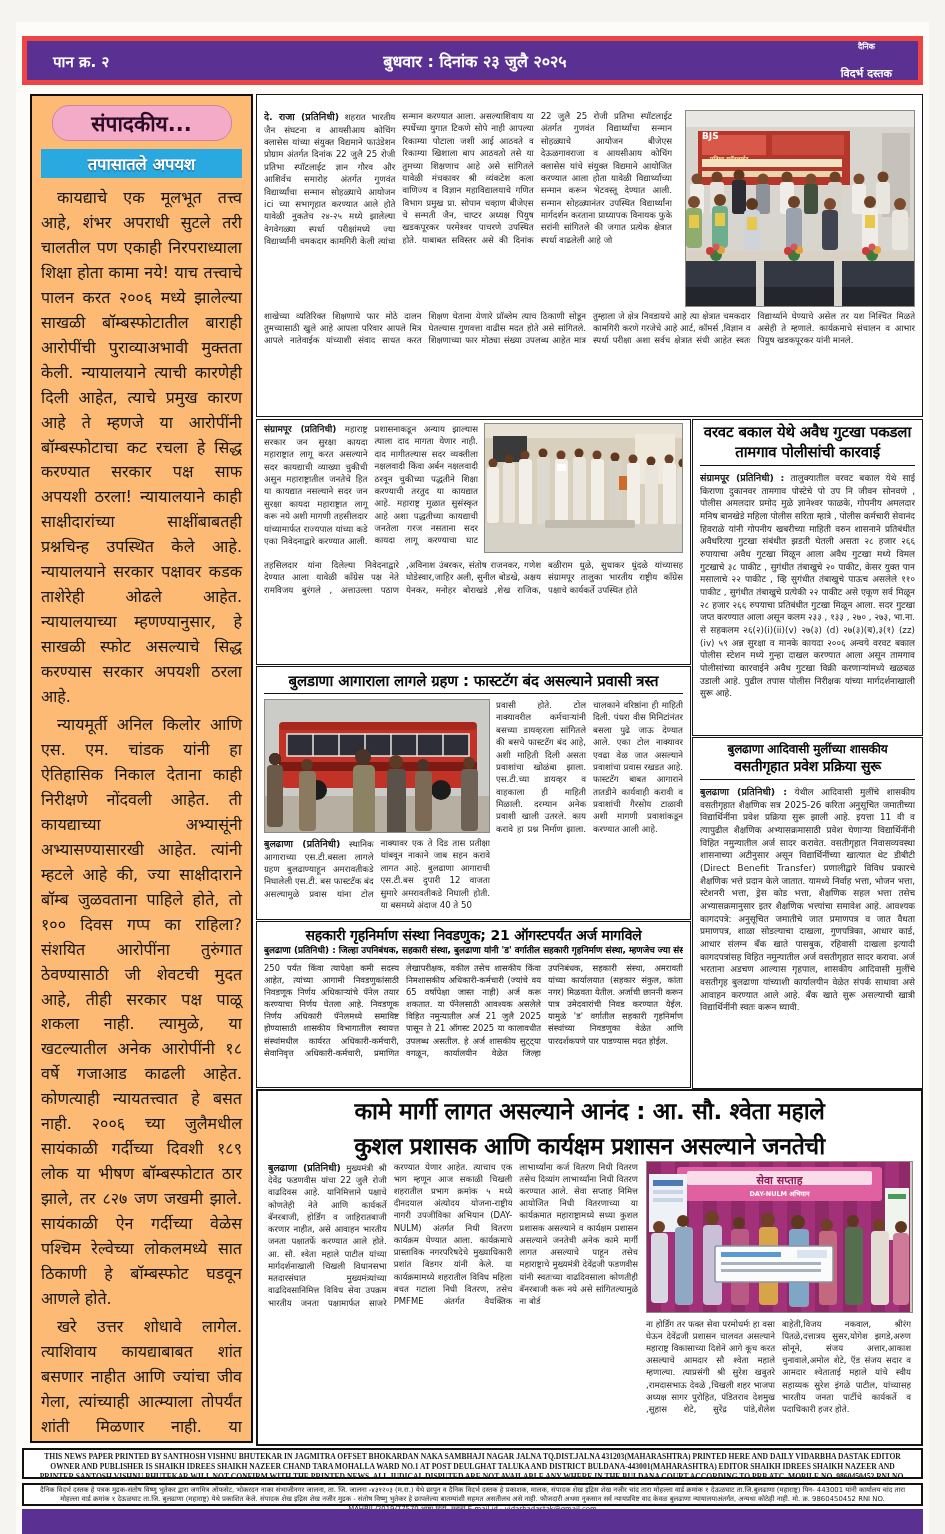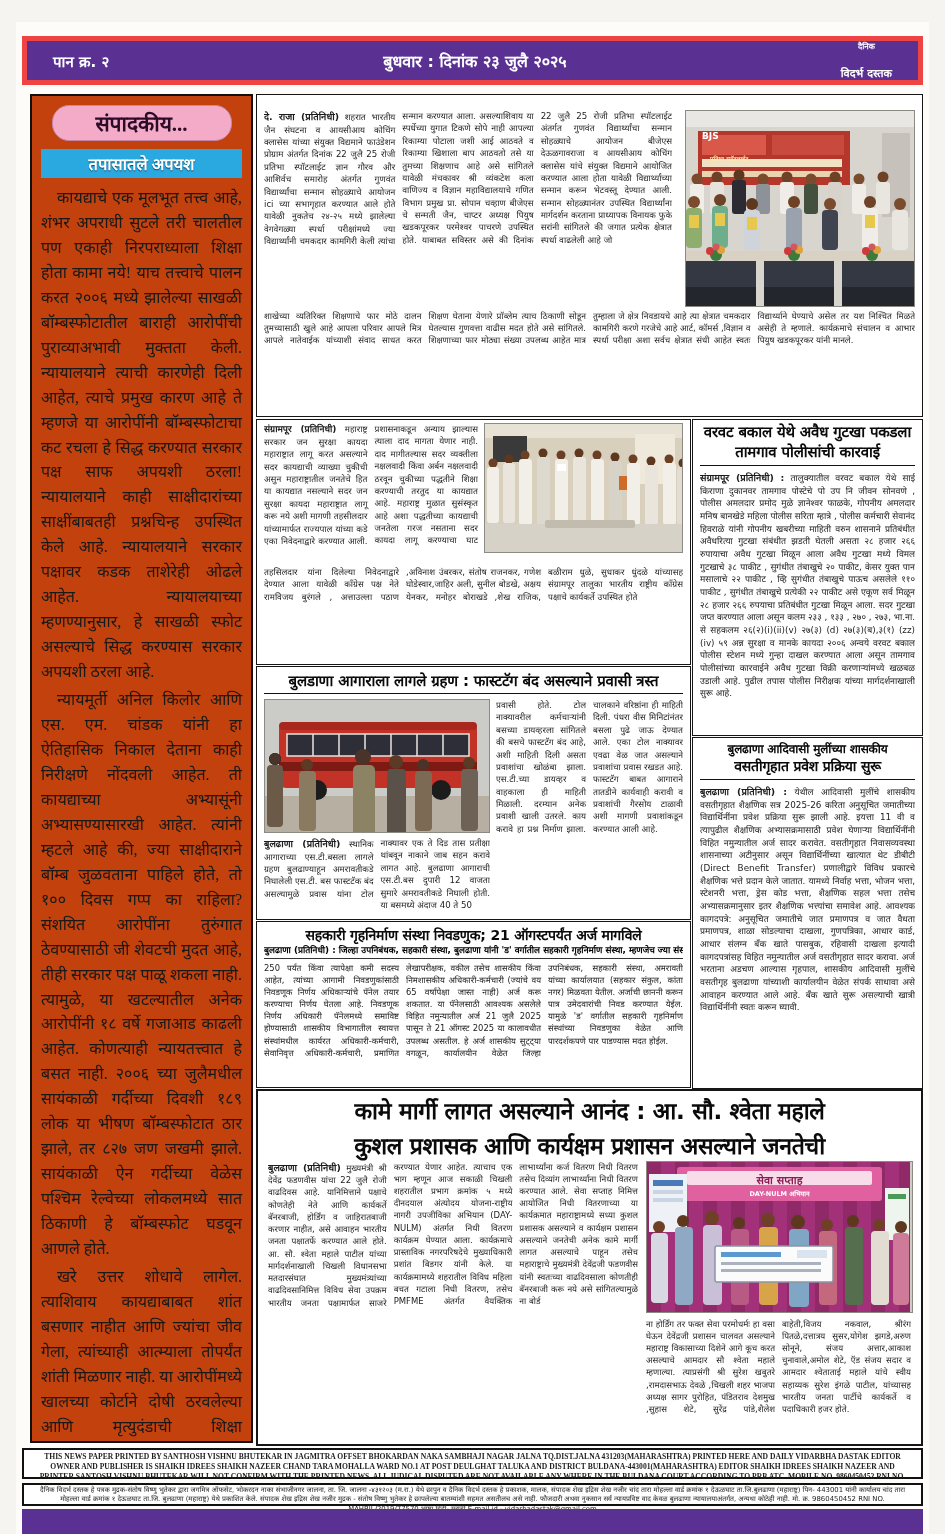--- a/index.html
+++ b/index.html
@@ -7,21 +7,21 @@
   .sheet{position:relative;width:945px;height:1534px;background:#f6f4f0;overflow:hidden;}
   .pagebg{position:absolute;left:16px;top:22px;width:913px;height:1512px;background:#fdfcf9;}
   
   .hdr{position:absolute;left:22px;top:36px;width:901px;height:49px;background:#5a3193;border:5px solid #ef4444;display:flex;align-items:center;justify-content:space-between;padding:0 26px;box-sizing:border-box;color:#fff;}
   .hdr .pno{font-size:15px;font-weight:bold;}
   .hdr .dt{font-size:16px;font-weight:bold;}
   .mast{text-align:center;line-height:1;}
   .mast .sm{display:block;font-size:8px;font-weight:bold;}
   .mast .bg{display:block;font-size:11px;font-weight:bold;margin-top:17px;}
   
-  .edit{position:absolute;left:30px;top:94px;width:223px;height:1349px;background:#c2410c;border:2.5px solid #101010;padding:7px 9px;box-sizing:border-box;overflow:hidden;font-family:Liberation Serif, serif;}
+  .edit{position:absolute;left:30px;top:94px;width:223px;height:1349px;background:#fdba74;border:2.5px solid #101010;padding:7px 9px;box-sizing:border-box;overflow:hidden;}
   .pill{width:178px;margin:2px auto 8px;background:#f3abc8;border:1px solid #c786a6;border-radius:17px;font-size:21px;font-weight:bold;text-align:center;padding:3px 0;color:#2b0b25;}
   .bluebar{background:#2aa9e0;color:#fff;font-weight:bold;font-size:16.5px;text-align:center;padding:3px 13px;margin-bottom:8px;text-shadow:0 1px 1px #05486b;}
   .edit p{font-size:16px;line-height:1.56;text-align:justify;margin:0 0 3px;text-indent:16px;color:#191919;}
   
   .art{position:absolute;background:#fff;border:1.5px solid #161616;box-sizing:border-box;padding:3px 7px;overflow:hidden;}
   .hl{font-weight:bold;text-align:center;color:#0a0a0a;letter-spacing:-0.2px;}
   .rule{border-bottom:1.5px solid #111;padding-bottom:3px;margin-bottom:5px;}
   .byline{font-weight:bold;font-size:9.5px;display:inline;}
   .btxt{font-size:8.6px;line-height:1.44;text-align:justify;color:#1c1c1c;overflow:hidden;}
   .cols2{columns:2;column-gap:7px;}
@@ -239,21 +239,21 @@
             <g transform="translate(192,34)">
                 <circle cx="6" cy="5" r="4.5" fill="#5e371f"></circle>
                 <rect y="9" width="12" height="58" rx="3" fill="#e2ddd3"></rect>
               </g>
           </g>
           <rect y="100" width="205" height="28" fill="#d6d2c8"></rect>
           <rect x="60" y="96" width="90" height="8" rx="2" fill="#c2bcae"></rect>
         </svg>
       </div>
     </div>
-    <div class="btxt cols3" style="margin-top:15px;height:76px;">तहसिलदार यांना दिलेल्या निवेदनाद्वारे देण्यात आला यावेळी काँग्रेस पक्ष नेते रामविजय बुरंगले , अत्ताउल्ला पठाण ,अविनाश उंबरकर, संतोष राजनकर, गणेश घोडेस्वार,जाहिर अली, सुनील बोडखे, अक्षय येनकर, मनोहर बोराखडे ,शेख राजिक, बळीराम धुळे, सुधाकर धुंदळे यांच्यासह संग्रामपूर तालुका भारतीय राष्ट्रीय काँग्रेस पक्षाचे कार्यकर्ते उपस्थित होते</div>
+    <div class="btxt cols3" style="margin-top:8px;height:76px;">तहसिलदार यांना दिलेल्या निवेदनाद्वारे देण्यात आला यावेळी काँग्रेस पक्ष नेते रामविजय बुरंगले , अत्ताउल्ला पठाण ,अविनाश उंबरकर, संतोष राजनकर, गणेश घोडेस्वार,जाहिर अली, सुनील बोडखे, अक्षय येनकर, मनोहर बोराखडे ,शेख राजिक, बळीराम धुळे, सुधाकर धुंदळे यांच्यासह संग्रामपूर तालुका भारतीय राष्ट्रीय काँग्रेस पक्षाचे कार्यकर्ते उपस्थित होते</div>
   </div>
 
   <div class="art" style="left:692px;top:419px;width:231px;height:317px;">
     <div class="hl" style="font-size:15px;line-height:1.3;">वरवट बकाल येथे अवैध गुटखा पकडला</div>
     <div class="hl rule" style="font-size:15px;line-height:1.3;">तामगाव पोलीसांची कारवाई</div>
     <div class="btxt" style="font-size:8.8px;height:252px;">
       <span class="byline">संग्रामपूर (प्रतिनिधी) :</span>
       <span>तालुक्यातील वरवट बकाल येथे साई किराणा दुकानवर तामगाव पोस्टेचे पो उप नि जीवन सोनवणे , पोलीस अमलदार प्रमोद मुळे ज्ञानेश्वर फाळके, गोपनीय अमलदार मनिष बानखेडे महिला पोलीस सरिता म्हात्रे , पोलीस कर्मचारी सेवानंद हिवराळे यांनी गोपनीय खबरीच्या माहिती वरुन शासनाने प्रतिबंधीत अवैधरित्या गुटखा संबंधीत झडती घेतली असता २८ हजार २६६ रुपायाचा अवैध गुटखा मिळून आला अवैध गुटखा मध्ये विमल गुटखाचे ३८ पाकीट , सुगंधीत तंबाखुचे २० पाकीट, केसर युक्त पान मसालाचे २२ पाकीट , व्हि सुगंधीत तंबाखुचे पाऊच असलेले ११० पाकीट , सुगंधीत तंबाखुचे प्रत्येकी २२ पाकीट असे एकूण सर्व मिळून २८ हजार २६६ रुपयाचा प्रतिबंधीत गुटखा मिळून आला. सदर गुटखा जप्त करण्यात आला असून कलम २३३ , १३३ , २७० , २७३, भा.ना. से सहकलम २६(२)(i)(ii)(v) २७(३) (d) २७(३)(ब),३(१) (zz) (iv) ५९ अन्न सुरक्षा व मानके कायदा २००६ अन्वये वरवट बकाल पोलीस स्टेशन मध्ये गुन्हा दाखल करण्यात आला असून तामगाव पोलीसांच्या कारवाईने अवैध गुटखा विक्री करणाऱ्यांमध्ये खळबळ उडाली आहे. पुढील तपास पोलीस निरीक्षक यांच्या मार्गदर्शनाखाली सुरू आहे.</span>
     </div>
   </div>

